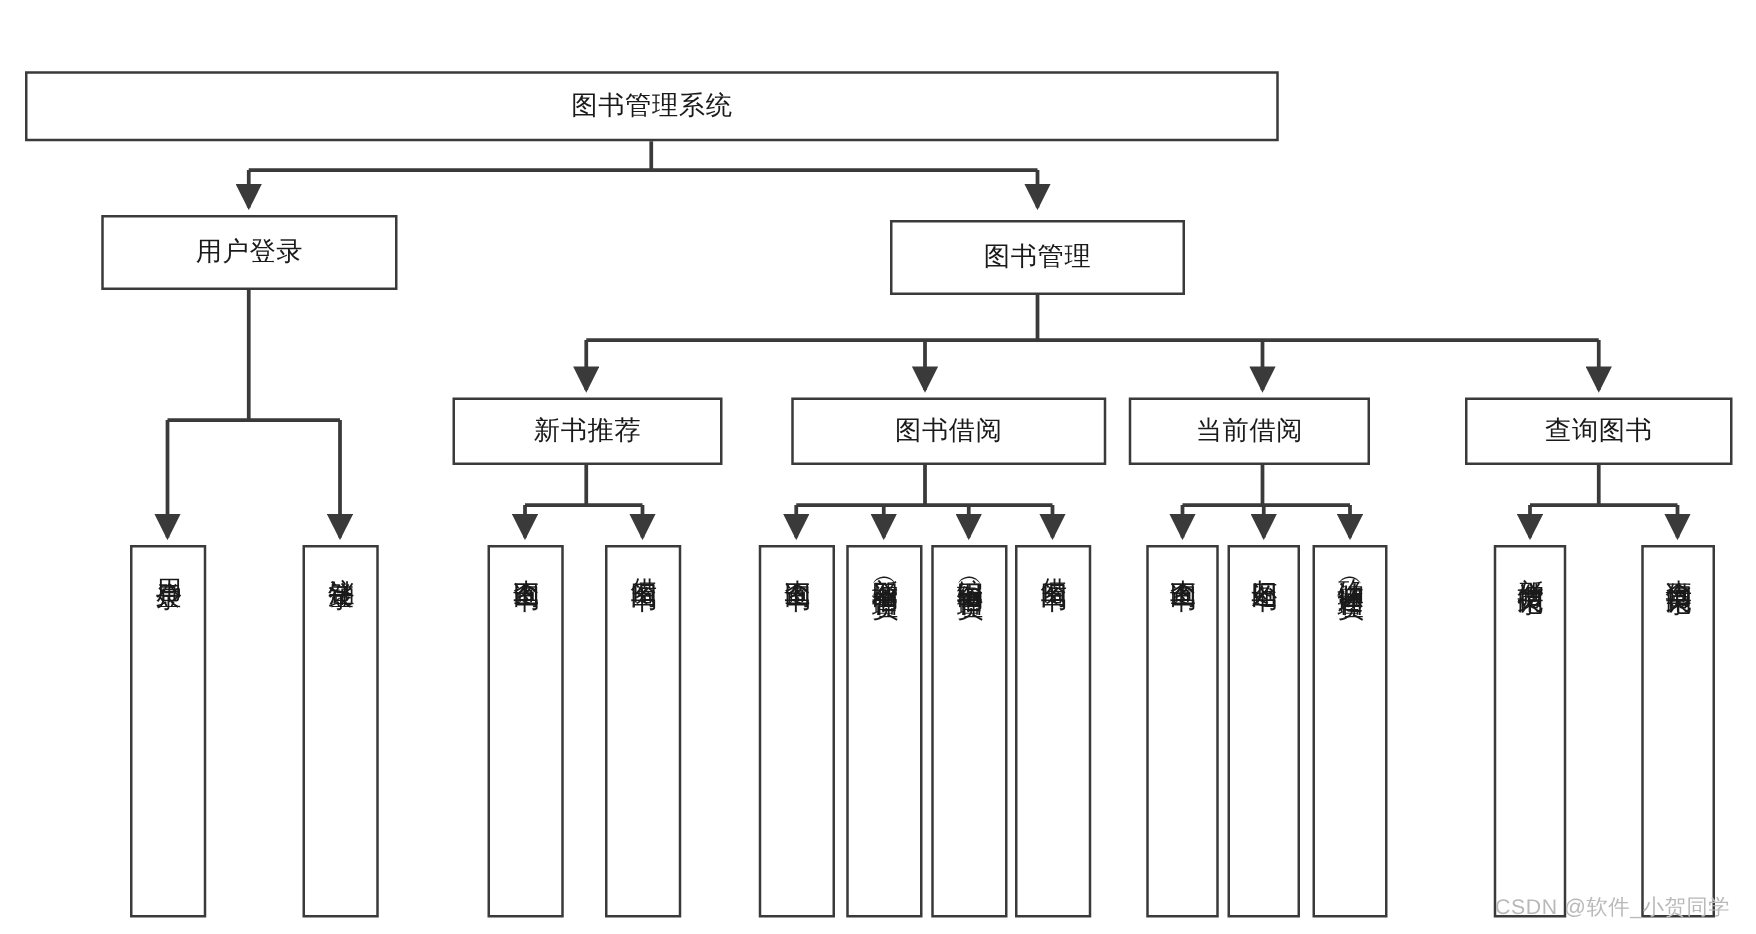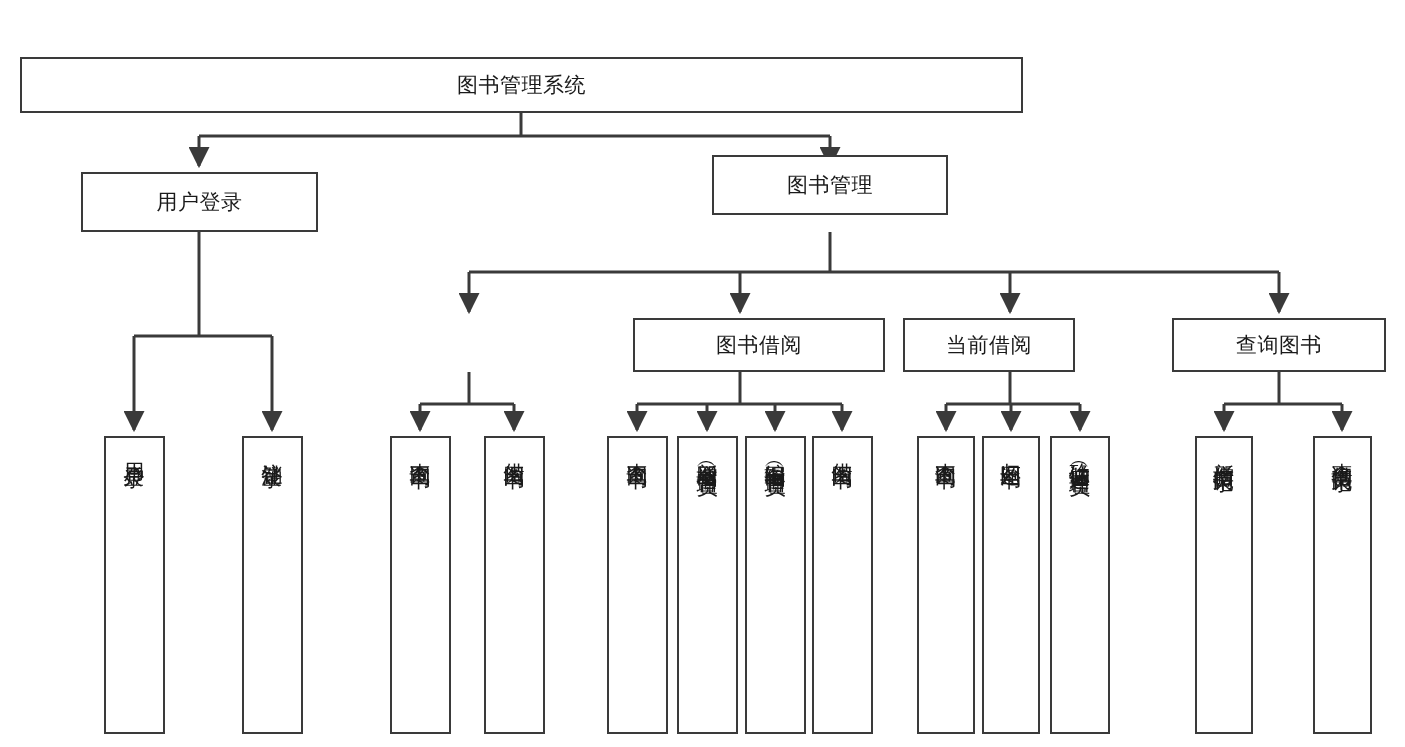--- a/index.html
+++ b/index.html
@@ -127,28 +127,31 @@
     </g>
   </svg>
 
   <div class="node horizontal" style="left:20px; top:12px; width:1003px; height:56px;margin-top:45px;">
     <span class="node-label">图书管理系统</span>
   </div>
 
   <div class="node horizontal" style="left:81px; top:172px; width:237px; height:60px;">
     <span class="node-label">用户登录</span>
   </div>
-  <div class="node horizontal" style="left:712px; top:155px; width:236px; height:60px;">
+  <div class="node horizontal" style="left:712px; top:176px; width:236px; height:60px;">
     <span class="node-label">图书管理</span>
   </div>
 
+  <div class="node horizontal" style="left:362px; top:318px; width:216px; height:54px;">
+    <span class="node-label">新书推荐</span>
+  </div>
   <div class="node horizontal" style="left:633px; top:318px; width:252px; height:54px;">
     <span class="node-label">图书借阅</span>
   </div>
-  <div class="node horizontal" style="left:903px; top:318px; width:172px; height:54px;">
+  <div class="node horizontal" style="left:903px; top:318px; width:193px; height:54px;">
     <span class="node-label">当前借阅</span>
   </div>
   <div class="node horizontal" style="left:1172px; top:318px; width:214px; height:54px;">
     <span class="node-label">查询图书</span>
   </div>
 
   <div class="node vertical" style="left:104px; top:436px; width:61px; height:298px;">
     <span class="node-label">用户登录</span>
   </div>
   <div class="node vertical" style="left:242px; top:436px; width:61px; height:298px;">
@@ -185,14 +188,15 @@
     <span class="node-label">确认归还（管理员）</span>
   </div>
 
   <div class="node vertical" style="left:1195px; top:436px; width:58px; height:298px;">
     <span class="node-label">新增借阅记录</span>
   </div>
   <div class="node vertical" style="left:1313px; top:436px; width:59px; height:298px;">
     <span class="node-label">查询借阅记录</span>
   </div>
 
+  <div class="watermark">CSDN @软件_小贺同学</div>
 
 </div>
 
 </body></html>

